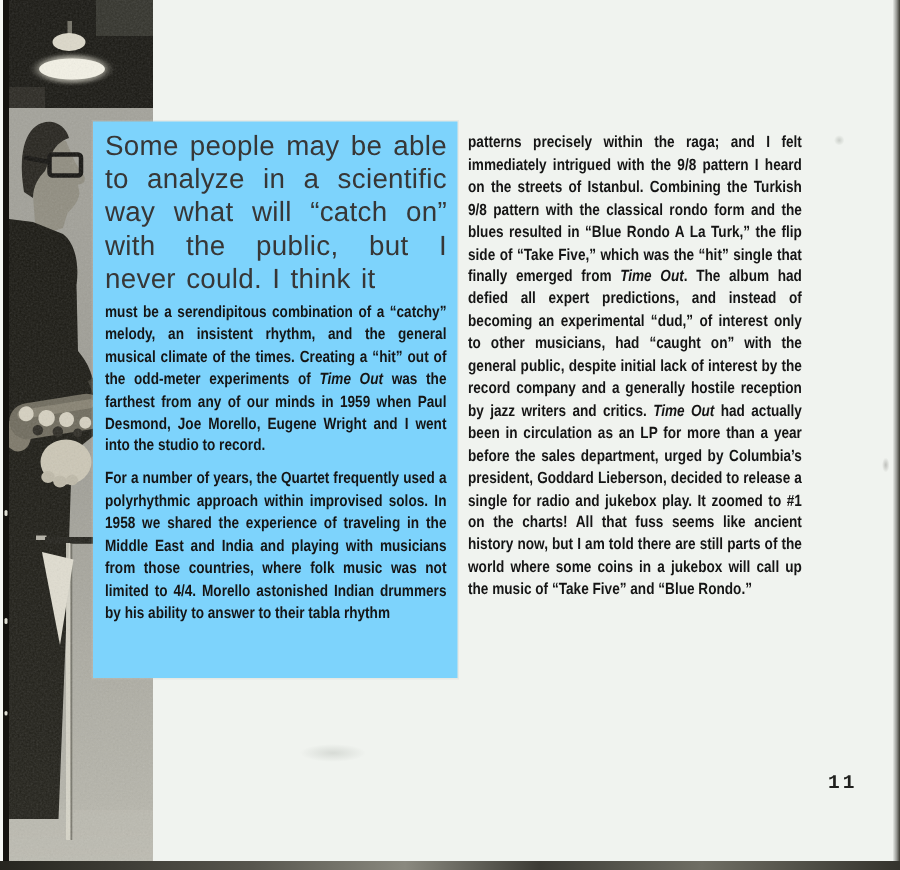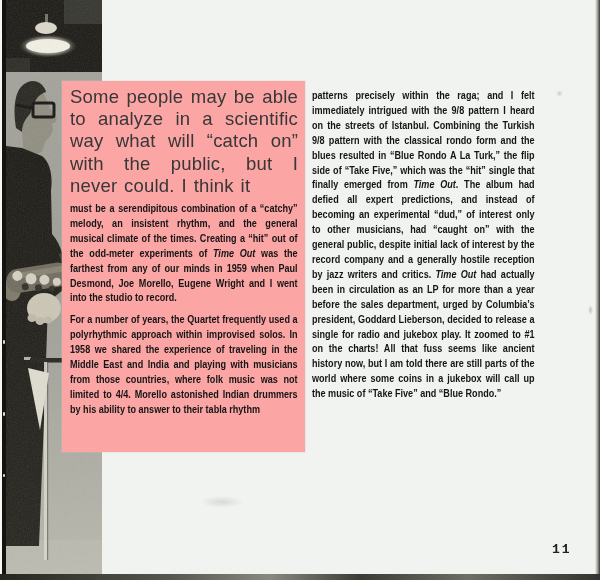--- a/index.html
+++ b/index.html
@@ -14,42 +14,42 @@
   .fold-speck{position:absolute;background:#ddddd2;border-radius:1px;}
   .edge-right{position:absolute;right:0;top:0;bottom:0;width:5px;
     background:linear-gradient(90deg,rgba(90,90,85,0) 0%,rgba(80,79,74,.55) 55%,#38372f 100%);}
   .edge-bottom{position:absolute;left:0;right:0;bottom:0;height:6px;
     background:linear-gradient(90deg,#26251f 0%,#57564e 28%,#8a897f 45%,#3c3b35 60%,#6f6e64 78%,#34332d 100%);}
   
   .photo{position:absolute;left:6px;top:0;width:96px;height:576px;}
   
   .panel{
     position:absolute;left:62px;top:81px;width:227px;min-height:357px;
-    background:#fca5a5;padding:5px 8px 9px 8px;
+    background:#7dd3fc;padding:5px 8px 9px 8px;
     box-shadow:0 0 0 1px rgba(200,202,196,.25);
   }
   .pull-quote{
     margin:0 0 4px 0;width:228px;
     font-size:18.5px;line-height:22.2px;font-weight:400;
     color:#373737;text-align:justify;letter-spacing:.2px;word-spacing:1.5px;
   }
   .body-text{
     transform:scaleX(.84);transform-origin:left top;
     font-weight:700;color:#151515;text-align:justify;
   }
   .panel .body-text{width:271px;font-size:10.8px;line-height:14.9px;}
   .body-text p{margin:0 0 7px 0;}
   .body-text p:last-child{margin-bottom:0;}
   .body-text i{font-style:italic;}
   
   .col-right{position:absolute;left:312px;top:76px;width:222px;margin-top:12px;}
   .col-right .body-text{width:265px;font-size:10.8px;line-height:14.9px;}
   
   .page-number{
-    position:absolute;left:552px;top:542px;
+    position:absolute;left:552px;top:514px;
     font-family:"Liberation Mono",monospace;font-size:13px;font-weight:700;
     letter-spacing:2px;color:#20201e;
   }
   
   .smudge{position:absolute;border-radius:50%;}
   .smudge-a{left:200px;top:496px;width:44px;height:12px;
     background:radial-gradient(closest-side,rgba(150,156,148,.28),rgba(150,156,148,0));}
   .smudge-b{left:556px;top:90px;width:7px;height:7px;
     background:radial-gradient(closest-side,rgba(165,170,163,.5),rgba(165,170,163,0));}
   .smudge-c{left:588px;top:305px;width:5px;height:10px;

